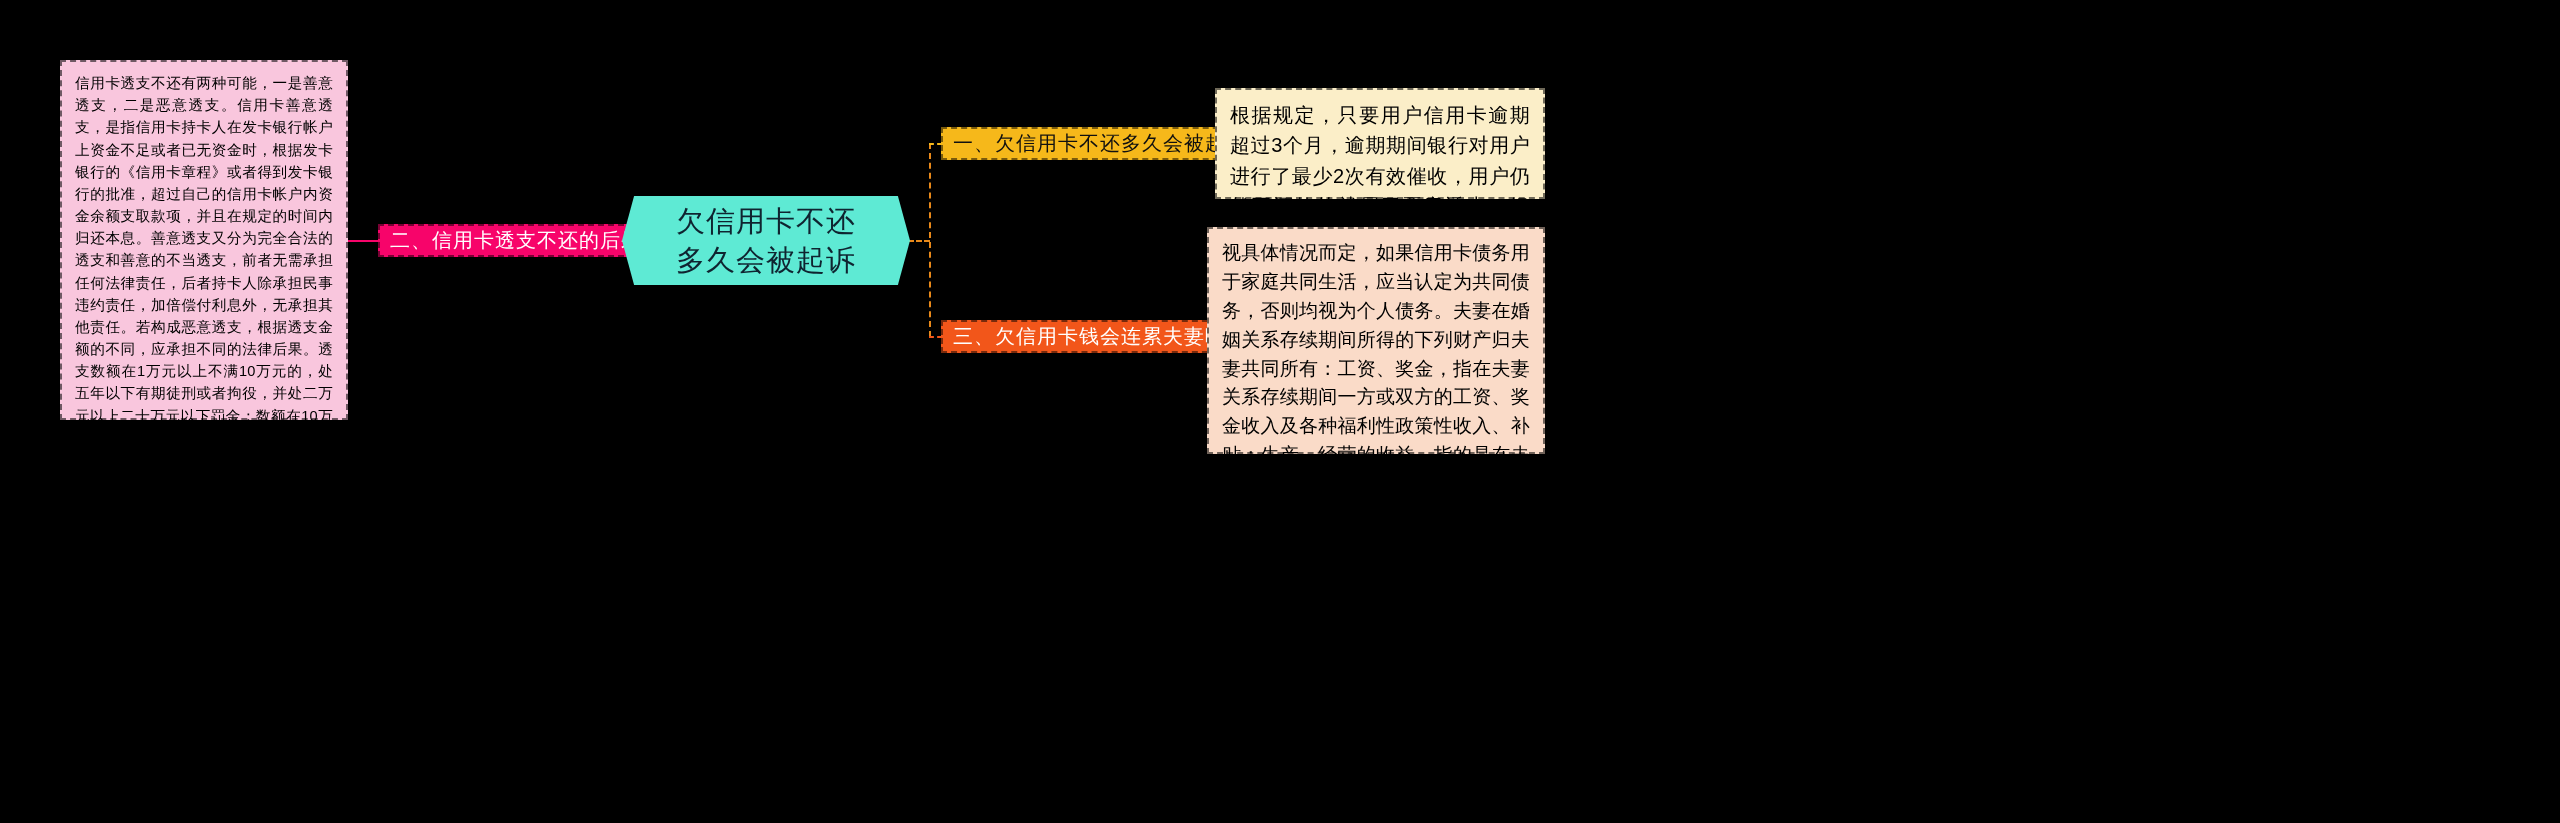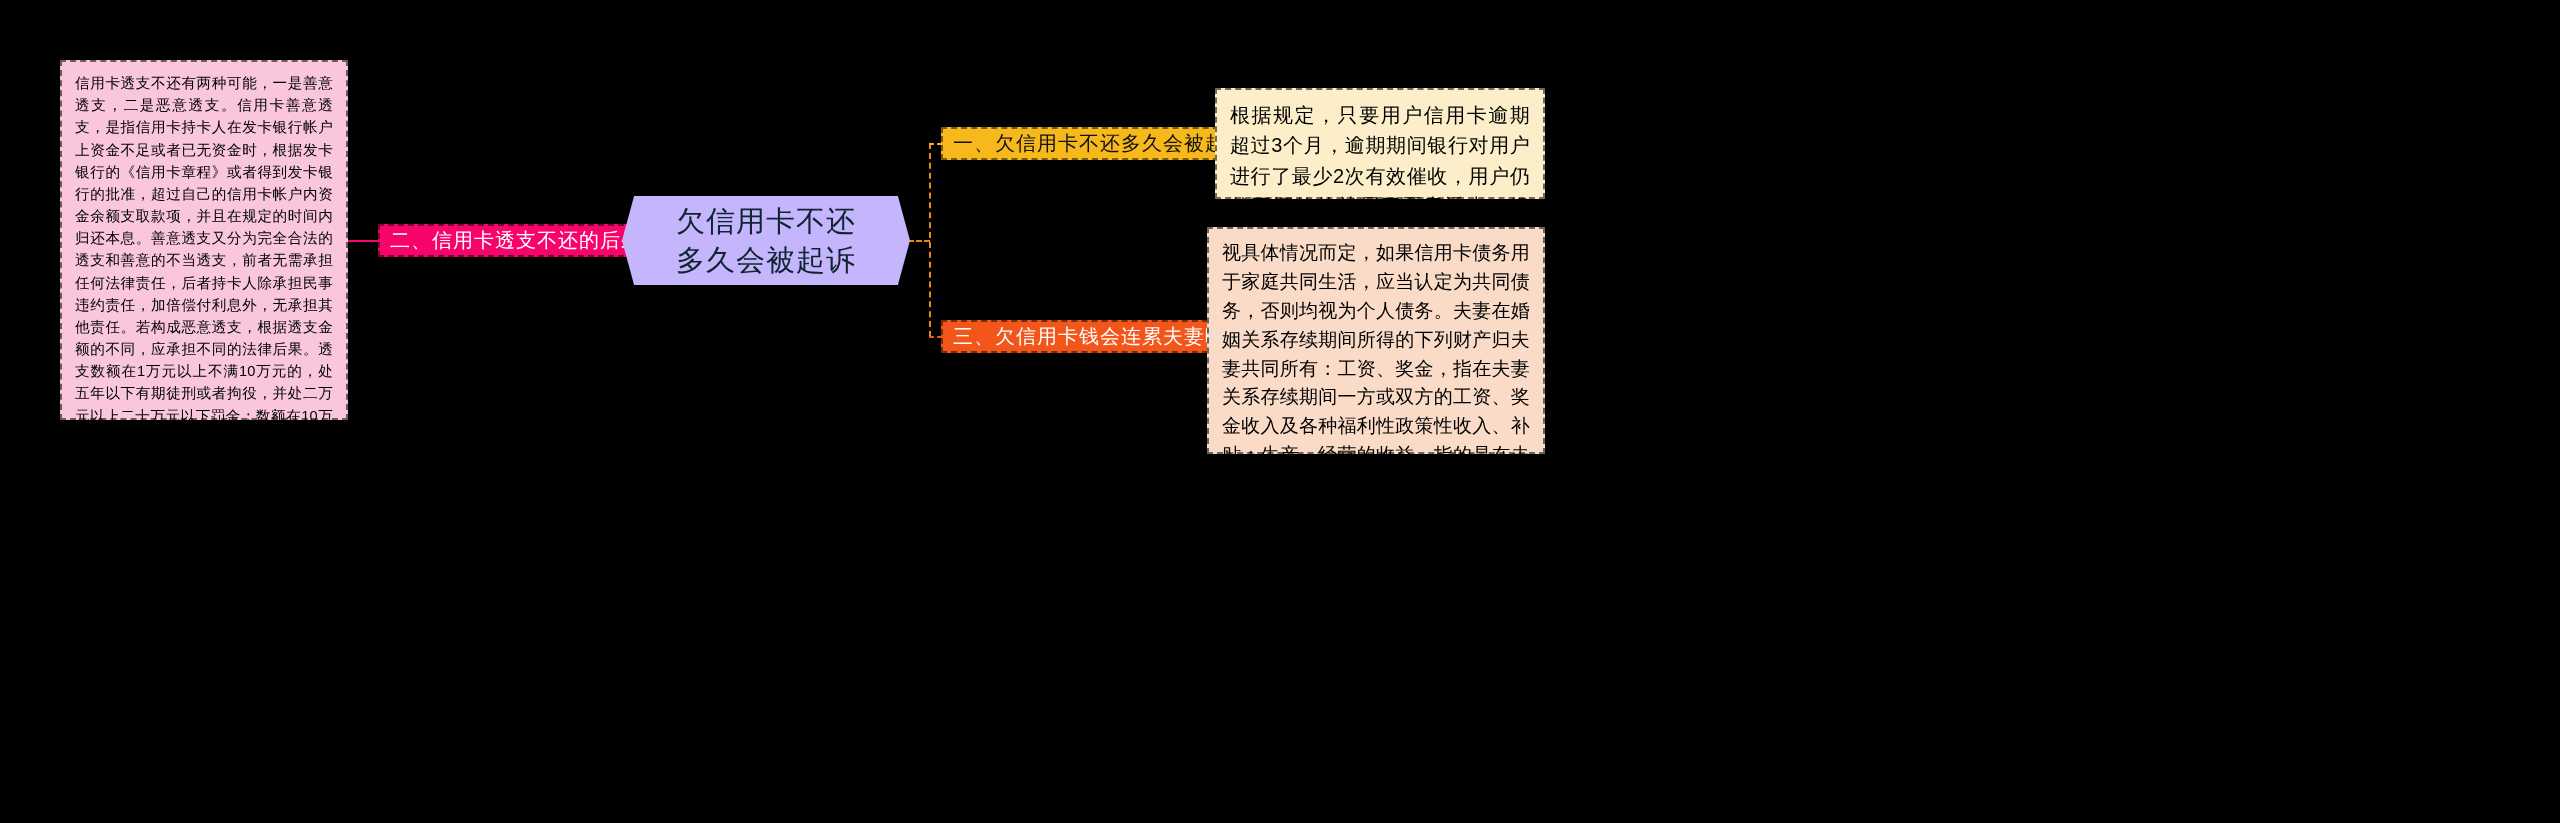--- a/index.html
+++ b/index.html
@@ -36,21 +36,21 @@
     letter-spacing:1px;
     white-space:nowrap;
     padding:0 10px;
   }
   .topic-magenta{background:#f7046a;color:#ffffff;}
   .topic-yellow{background:#f6b81a;color:#101010;}
   .topic-orange{background:#f2561a;color:#ffffff;}
 
   
   .center-hex{
-    background:#c4b5fd;
+    background:#5eead4;
     color:#0f2430;
     display:flex;align-items:center;justify-content:center;
     text-align:center;
     font-size:29px;
     line-height:1.34;
     letter-spacing:1px;
     padding:0 40px;
     box-sizing:border-box;
     clip-path:polygon(4.2% 0%, 95.8% 0%, 100% 50%, 95.8% 100%, 4.2% 100%, 0% 50%);
   }

